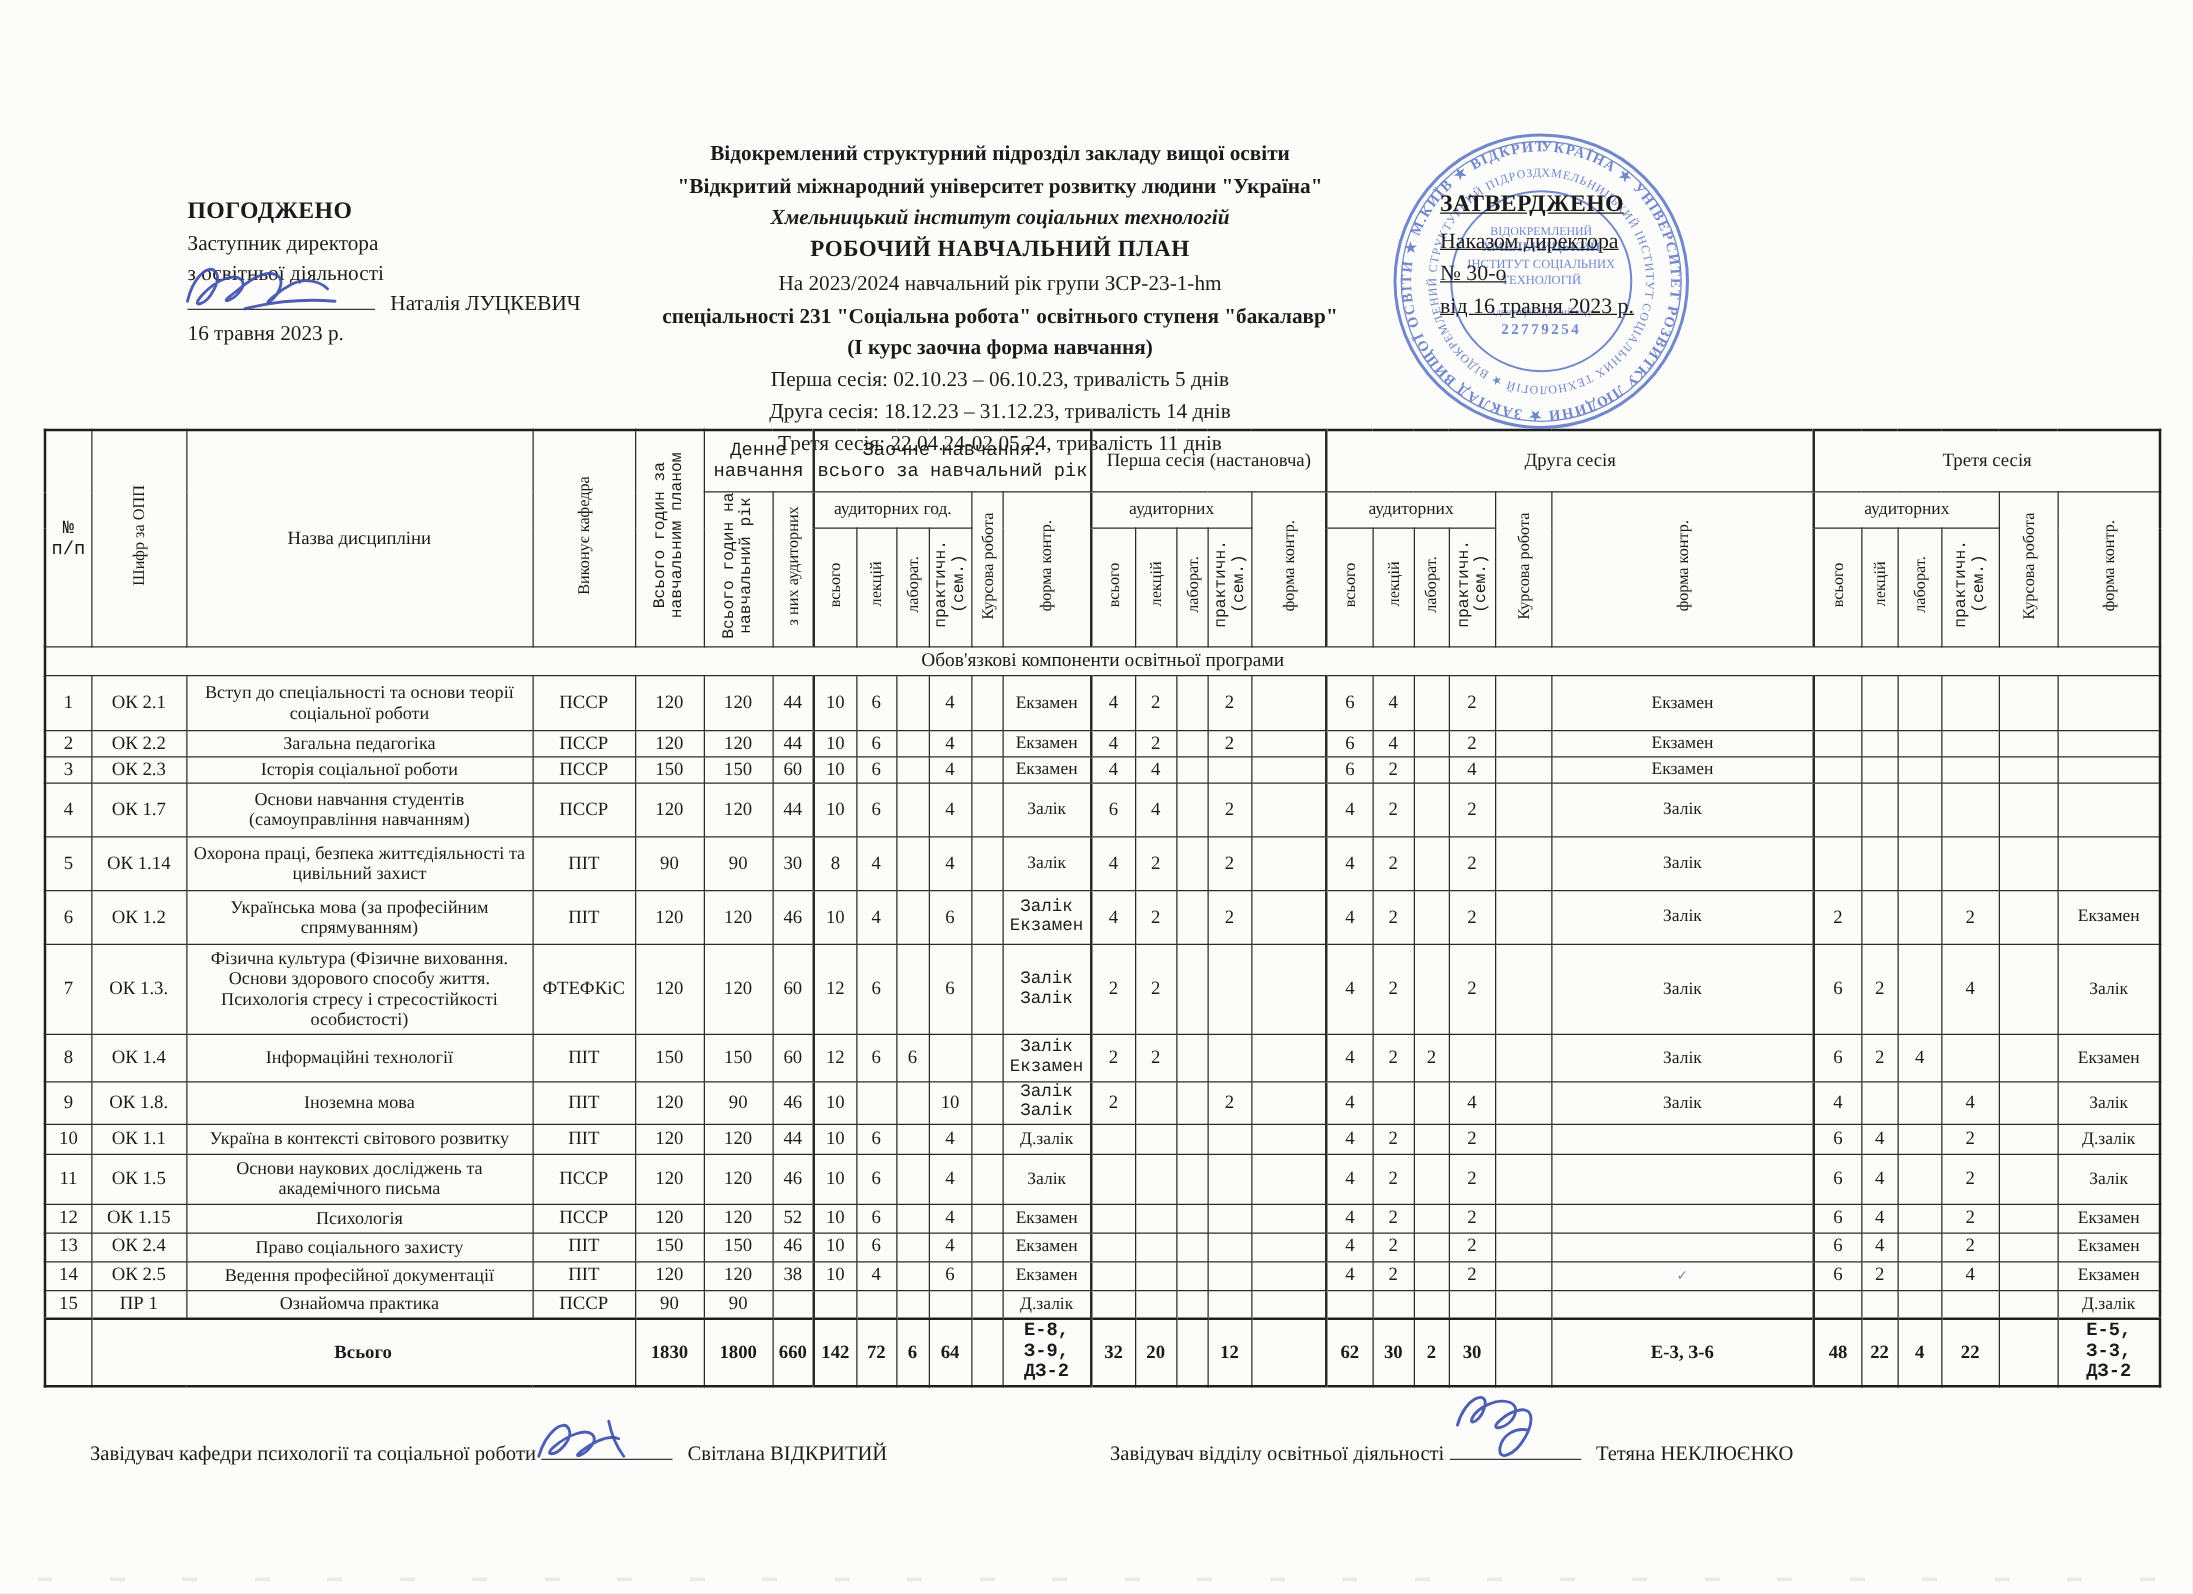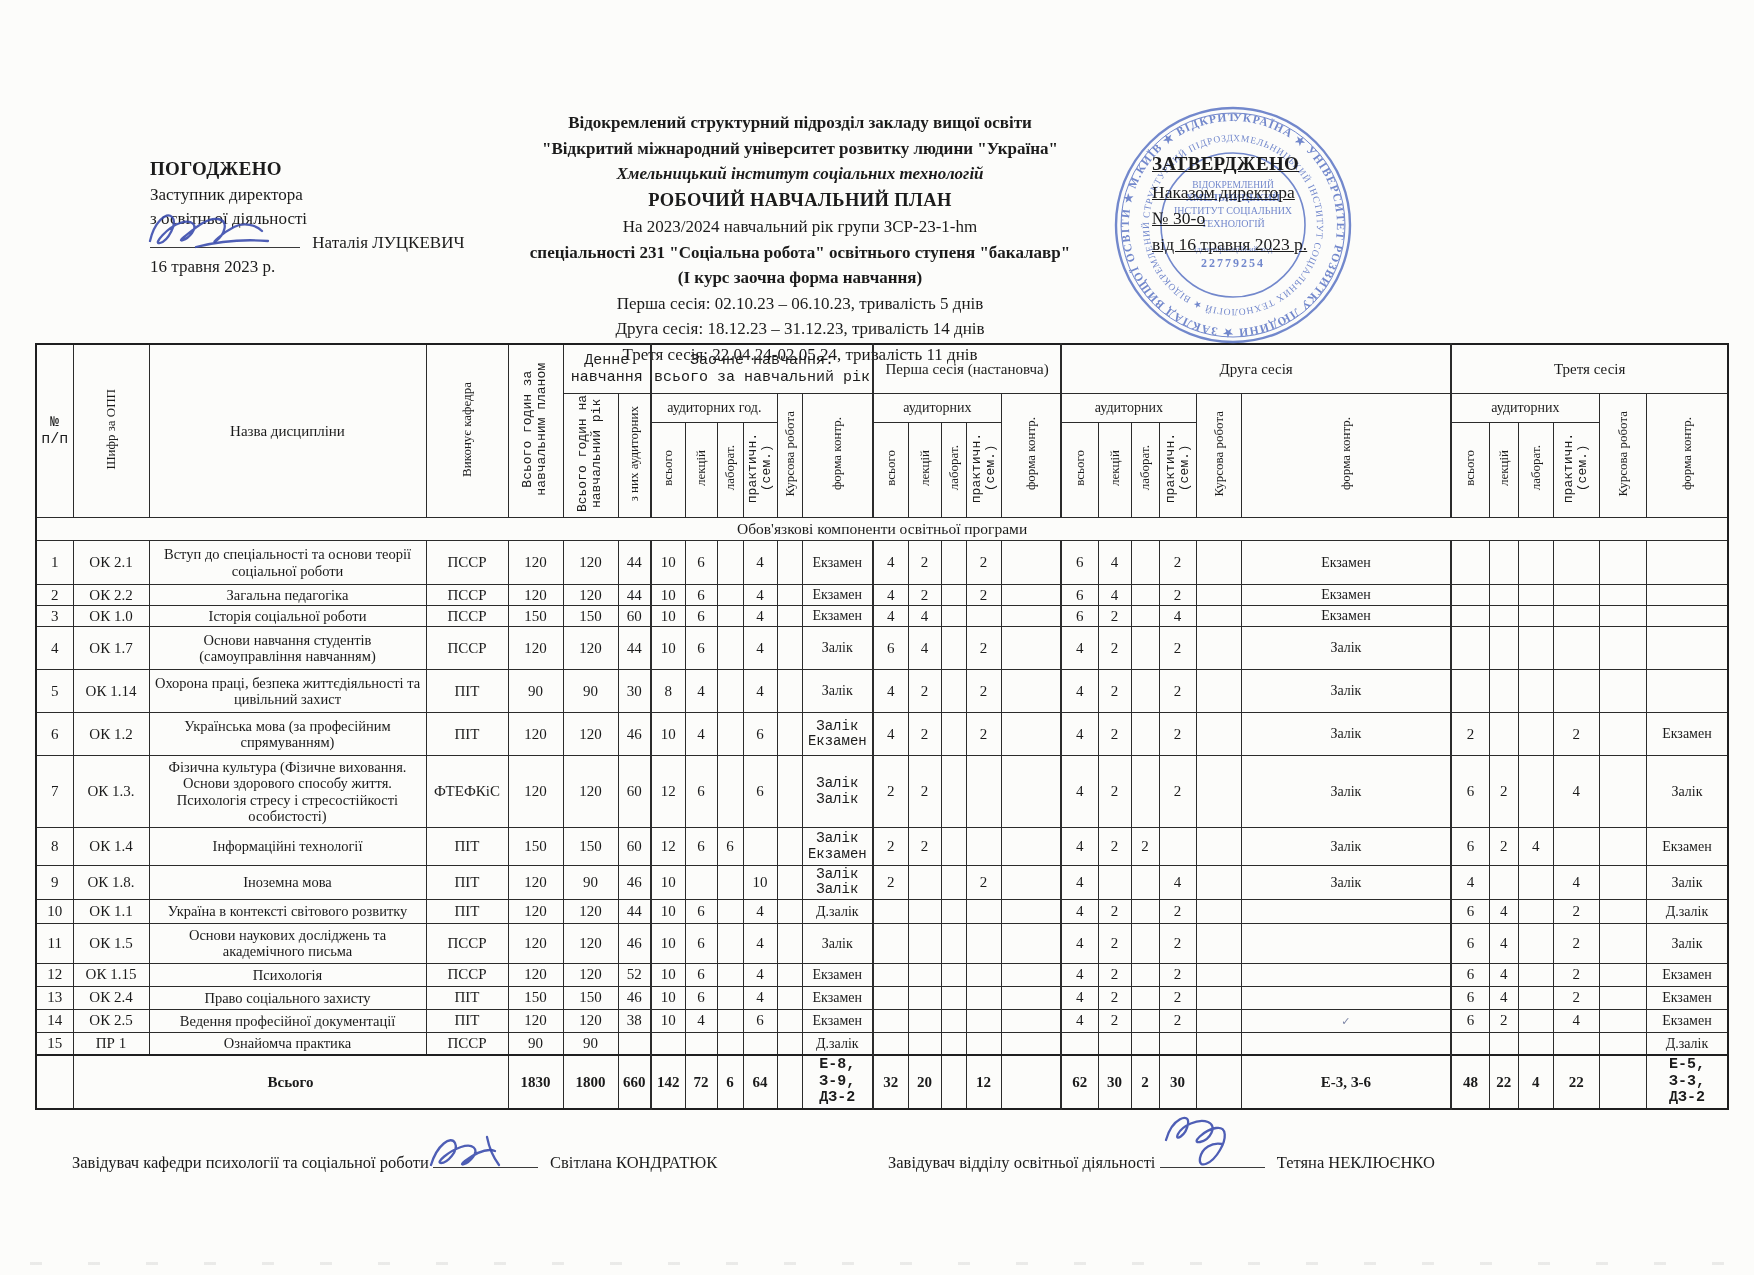--- a/index.html
+++ b/index.html
@@ -267,21 +267,21 @@
           <td class="formcell">Екзамен</td>
           <td class="gl"></td>
           <td></td>
           <td></td>
           <td></td>
           <td></td>
           <td class="formcell"></td>
         </tr>
         <tr style="height: 21px;">
           <td>3</td>
-          <td>ОК 1.0</td>
+          <td>ОК 2.3</td>
           <td class="namecell">Історія соціальної роботи</td>
           <td>ПССР</td>
           <td>150</td>
           <td>150</td>
           <td>60</td>
           <td class="gl">10</td>
           <td>6</td>
           <td></td>
           <td>4</td>
           <td></td>
@@ -730,21 +730,21 @@
   </table>
 
   <div class="foot" style="left:72px;">
     <span>Завідувач кафедри психології та соціальної роботи</span>
     <span class="sigline">
       <svg width="100" height="50" viewBox="0 0 100 50">
         <path class="ink" d="M8,36 C14,16 28,6 32,14 C36,22 24,34 18,34 C12,34 26,22 38,18 C50,14 56,20 50,28 C44,36 34,38 42,32 C50,26 62,18 72,22"></path>
         <path class="ink" d="M64,8 C66,18 70,28 76,36"></path>
       </svg>
     </span>
-    <span>Світлана КОНДРАТЮК</span>
+    <span>Світлана ВІДКРИТИЙ</span>
   </div>
   <div class="foot" style="left:888px;">
     <span>Завідувач відділу освітньої діяльності</span>
     <span class="sigline">
       <svg width="110" height="75" viewBox="0 0 110 75">
         <path class="ink" d="M16,36 C22,14 40,8 38,20 C36,32 24,38 28,30 C32,22 48,14 58,18 C68,22 60,36 50,38 C40,40 54,26 66,24 C78,22 76,36 70,46 C62,60 48,66 50,54 C52,44 62,38 72,40"></path>
       </svg>
     </span>
     <span>Тетяна НЕКЛЮЄНКО</span>
   </div>

